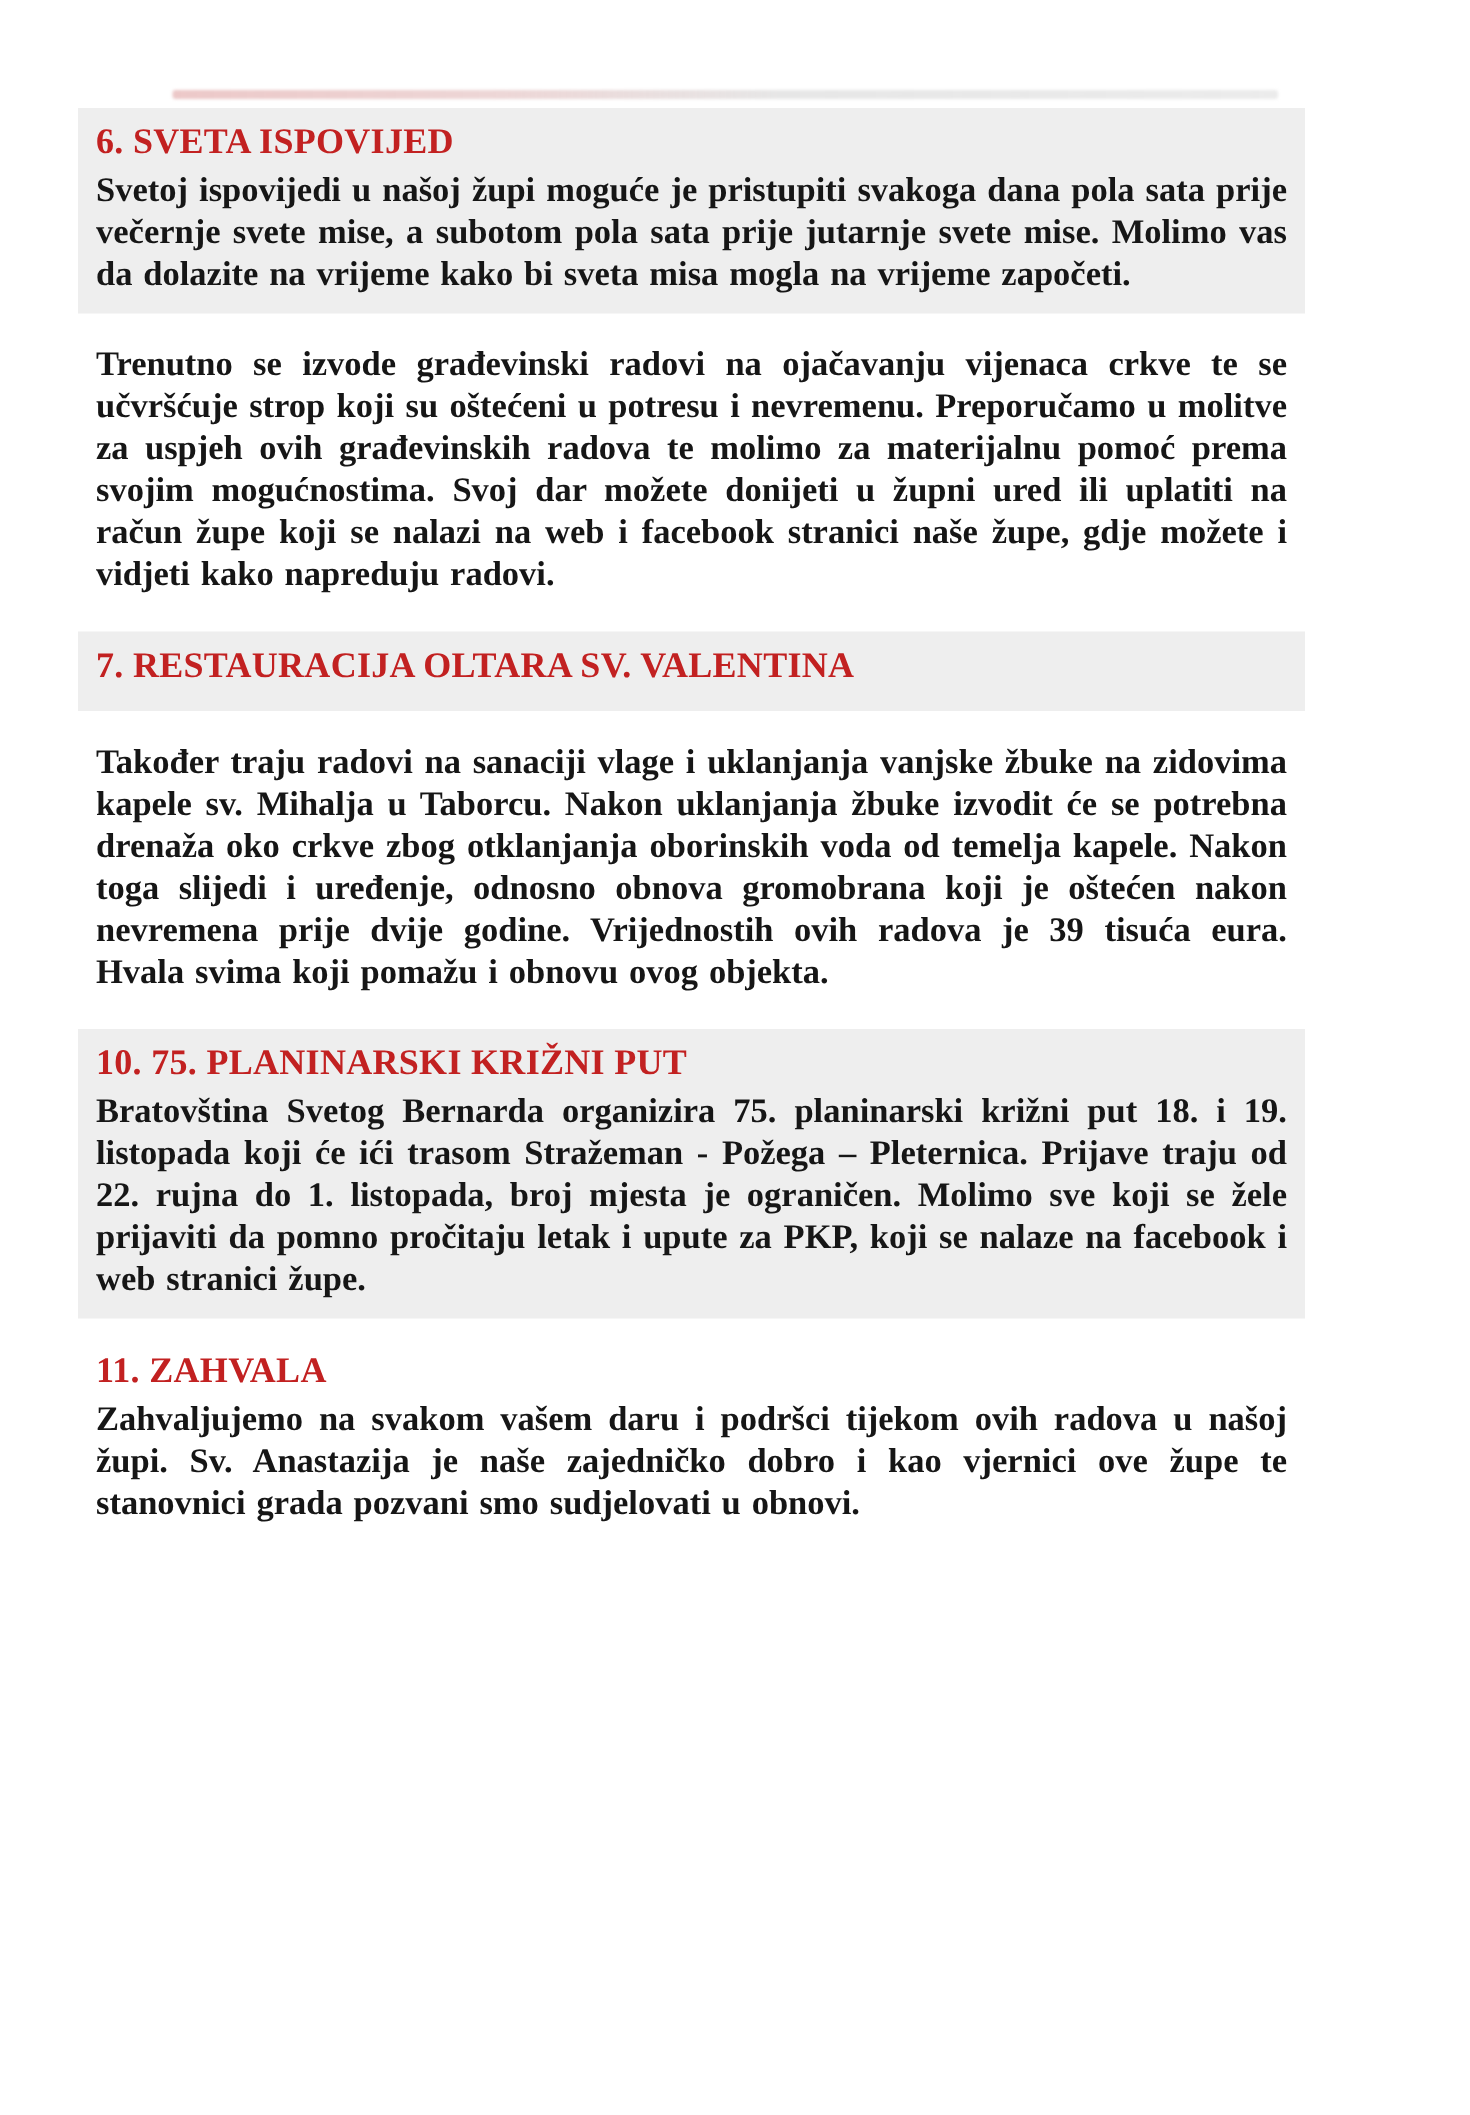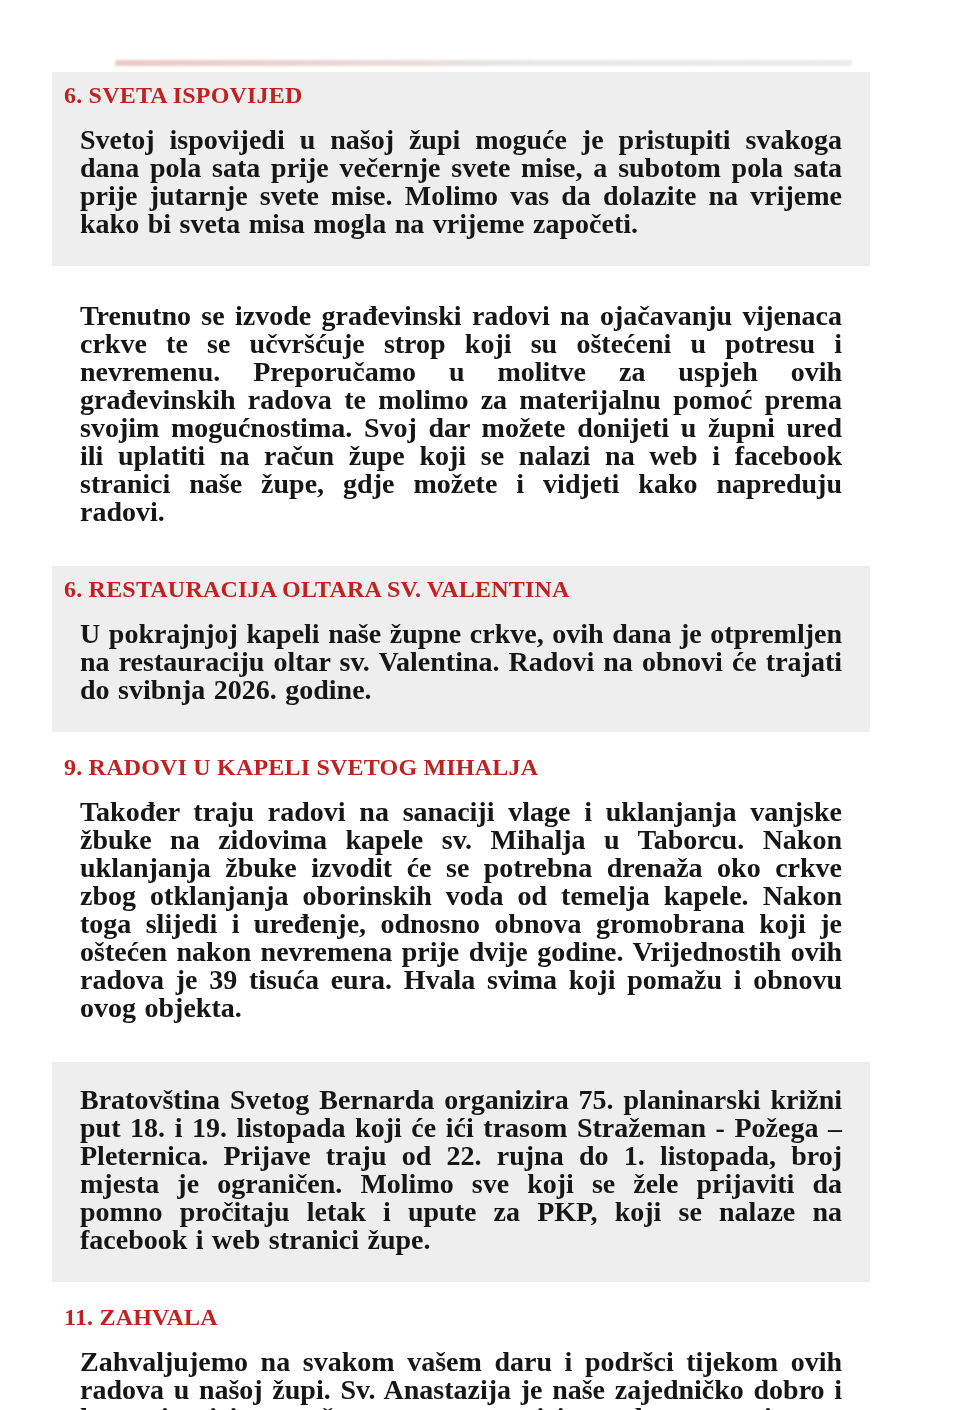--- a/index.html
+++ b/index.html
@@ -46,22 +46,22 @@
   }
   section.block h2 {
     margin: 0 0 3px 0;
     font-size: 24px;
     line-height: 30px;
     font-weight: bold;
     letter-spacing: 0.2px;
     color: var(--heading-red, #c22121);
   }
   section.block p {
-    margin: 16px;
-    font-size: 28px;
+    margin: 0;
+    font-size: 23px;
     line-height: 28px;
     font-weight: bold;
     color: var(--body-text, #161616);
     text-align: justify;
     word-spacing: 1.5px;
     hyphens: none;
   }
 </style>
 </head>
 <body>
@@ -75,30 +75,29 @@
     <section class="block shaded">
       <h2>6. SVETA ISPOVIJED</h2>
       <p>Svetoj ispovijedi u našoj župi moguće je pristupiti svakoga dana pola sata prije večernje svete mise, a subotom pola sata prije jutarnje svete mise. Molimo vas da dolazite na vrijeme kako bi sveta misa mogla na vrijeme započeti.</p>
     </section>
 
     <section class="block">
       <p>Trenutno se izvode građevinski radovi na ojačavanju vijenaca crkve te se učvršćuje strop koji su oštećeni u potresu i nevremenu. Preporučamo u molitve za uspjeh ovih građevinskih radova te molimo za materijalnu pomoć prema svojim mogućnostima. Svoj dar možete donijeti u župni ured ili uplatiti na račun župe koji se nalazi na web i facebook stranici naše župe, gdje možete i vidjeti kako napreduju radovi.</p>
     </section>
 
     <section class="block shaded">
-      <h2>6. RESTAURACIJA OLTARA SV. VALENTINA</h2>
-      <p>U pokrajnjoj kapeli naše župne crkve, ovih dana je otpremljen na restauraciju oltar sv. Valentina. Radovi na obnovi će trajati do svibnja 2026. godine.</p>
+      <h2>7. RESTAURACIJA OLTARA SV. VALENTINA</h2>
     </section>
 
     <section class="block">
-      <h2>9. RADOVI U KAPELI SVETOG MIHALJA</h2>
       <p>Također traju radovi na sanaciji vlage i uklanjanja vanjske žbuke na zidovima kapele sv. Mihalja u Taborcu. Nakon uklanjanja žbuke izvodit će se potrebna drenaža oko crkve zbog otklanjanja oborinskih voda od temelja kapele. Nakon toga slijedi i uređenje, odnosno obnova gromobrana koji je oštećen nakon nevremena prije dvije godine. Vrijednostih ovih radova je 39 tisuća eura. Hvala svima koji pomažu i obnovu ovog objekta.</p>
     </section>
 
     <section class="block shaded">
+      <h2>10. 75. PLANINARSKI KRIŽNI PUT</h2>
       <p>Bratovština Svetog Bernarda organizira 75. planinarski križni put 18. i 19. listopada koji će ići trasom Stražeman - Požega – Pleternica. Prijave traju od 22. rujna do 1. listopada, broj mjesta je ograničen. Molimo sve koji se žele prijaviti da pomno pročitaju letak i upute za PKP, koji se nalaze na facebook i web stranici župe.</p>
     </section>
 
     <section class="block">
       <h2>11. ZAHVALA</h2>
       <p>Zahvaljujemo na svakom vašem daru i podršci tijekom ovih radova u našoj župi. Sv. Anastazija je naše zajedničko dobro i kao vjernici ove župe te stanovnici grada pozvani smo sudjelovati u obnovi.</p>
     </section>
 
 
   </div>

